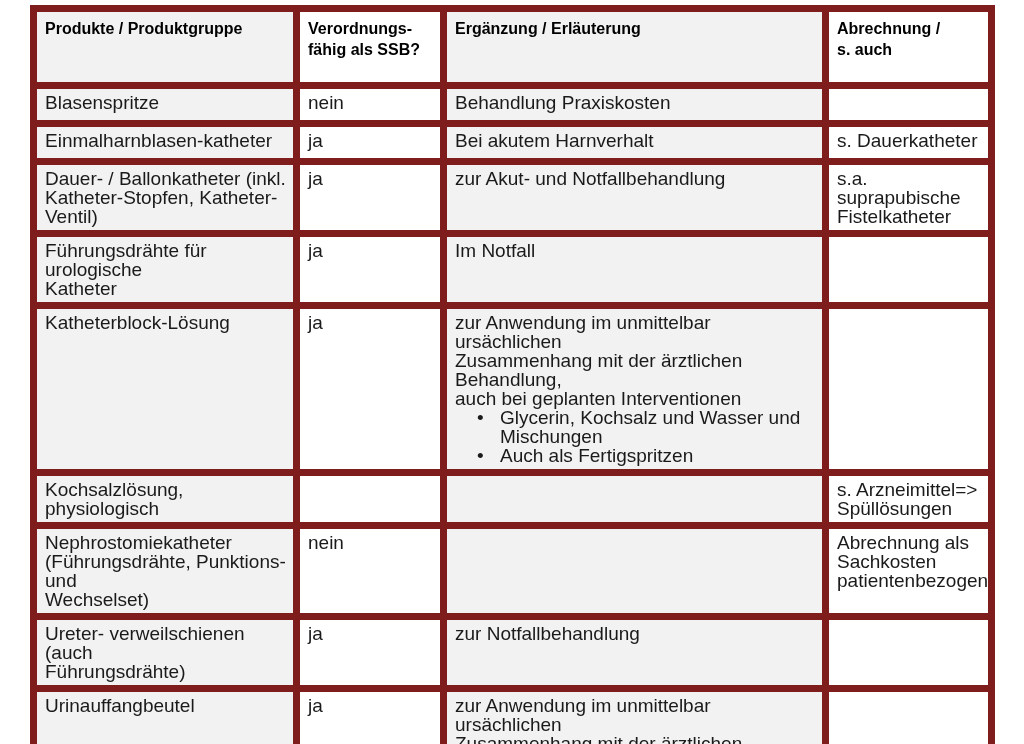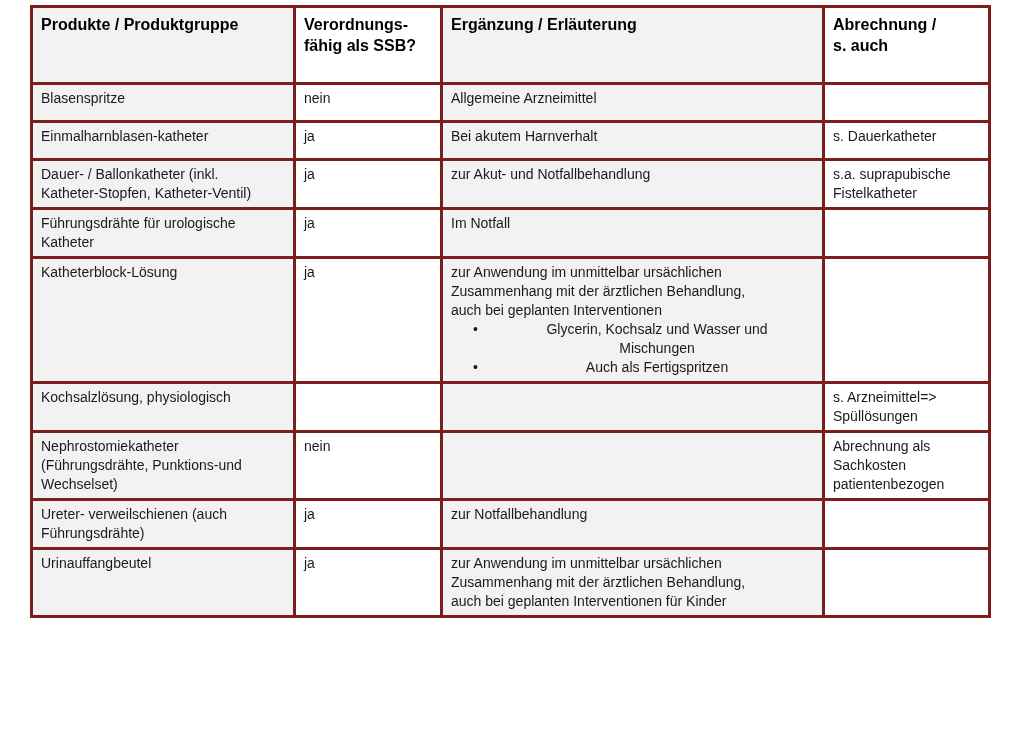--- a/index.html
+++ b/index.html
@@ -14,48 +14,47 @@
   }
   table.tbl {
     position: absolute;
     left: 30px;
     top: 5px;
     width: 958px;
     border-collapse: collapse;
     table-layout: fixed;
   }
   .tbl th, .tbl td {
-    border: 3px solid #7f1d1d;
+    border: 7px solid #7f1d1d;
     vertical-align: top;
     text-align: left;
     white-space: pre-line;
     overflow: hidden;
   }
   .tbl th {
     font-size: 16px;
     font-weight: bold;
     line-height: 21px;
     padding: 6px 8px 4px 8px;
     height: 77px;
     box-sizing: border-box;
     color: #000000;
   }
   .tbl td {
-    font-size: 14px;
+    font-size: 19px;
     font-weight: normal;
     line-height: 19px;
     padding: 4px 4px 4px 8px;
   }
   .tbl tbody tr { height: 38px; }
   .shade { background: #f2f2f2; }
   .bullet {
     position: relative;
     padding-left: 45px;
     white-space: pre-line;
-    text-align: center;
   }
   .bullet::before {
     content: "\2022";
     position: absolute;
     left: 22px;
     top: 0;
   }
 </style>
 </head>
 <body>
@@ -75,21 +74,21 @@
 fähig als SSB?</th>
         <th class="shade">Ergänzung / Erläuterung</th>
         <th>Abrechnung /
 s. auch</th>
       </tr>
     </thead>
     <tbody id="tbody">
         <tr>
           <td class="shade">Blasenspritze</td>
           <td>nein</td>
-          <td class="shade">Allgemeine Arzneimittel</td>
+          <td class="shade">Behandlung Praxiskosten</td>
           <td></td>
         </tr>
         <tr>
           <td class="shade">Einmalharnblasen-katheter</td>
           <td>ja</td>
           <td class="shade">Bei akutem Harnverhalt</td>
           <td>s. Dauerkatheter</td>
         </tr>
         <tr>
           <td class="shade">Dauer- / Ballonkatheter (inkl.

